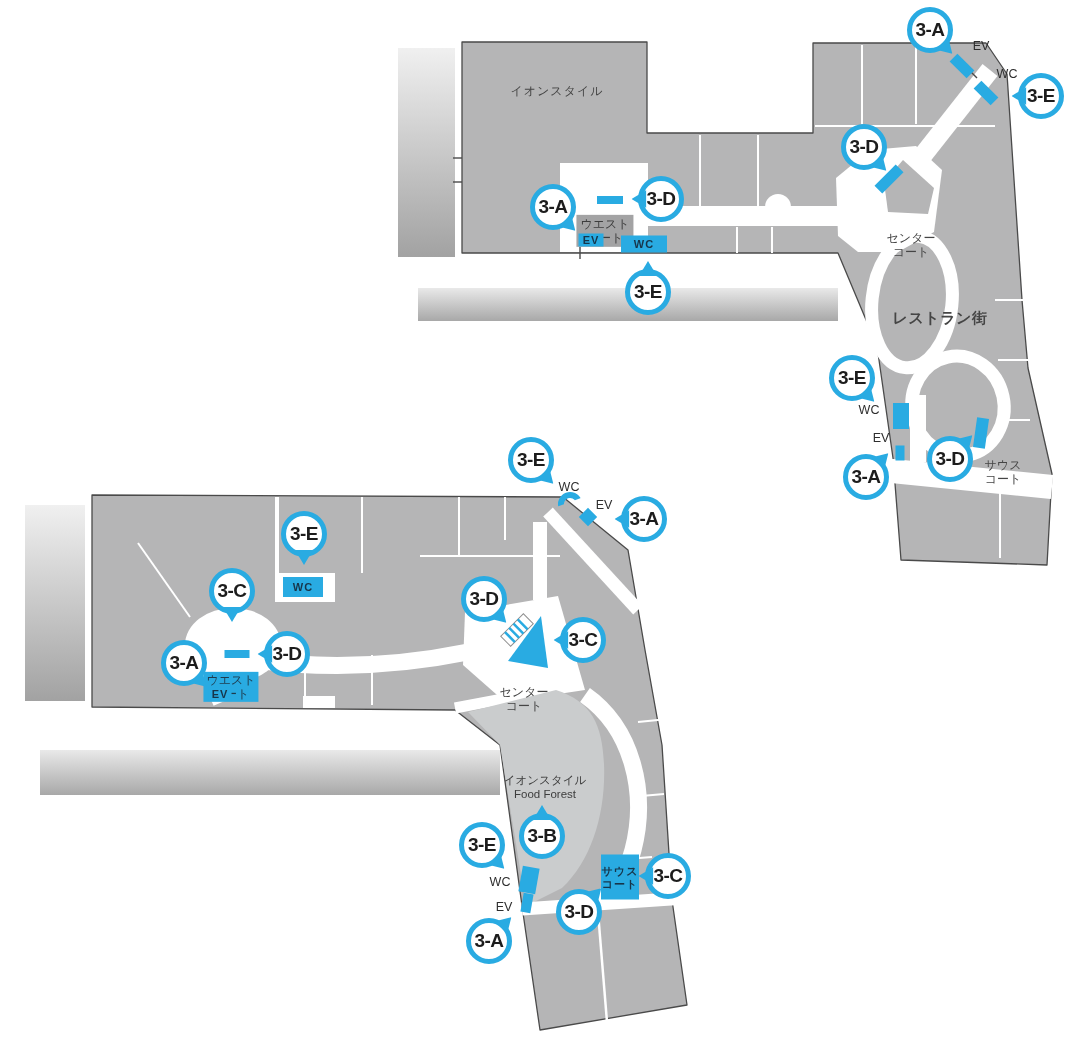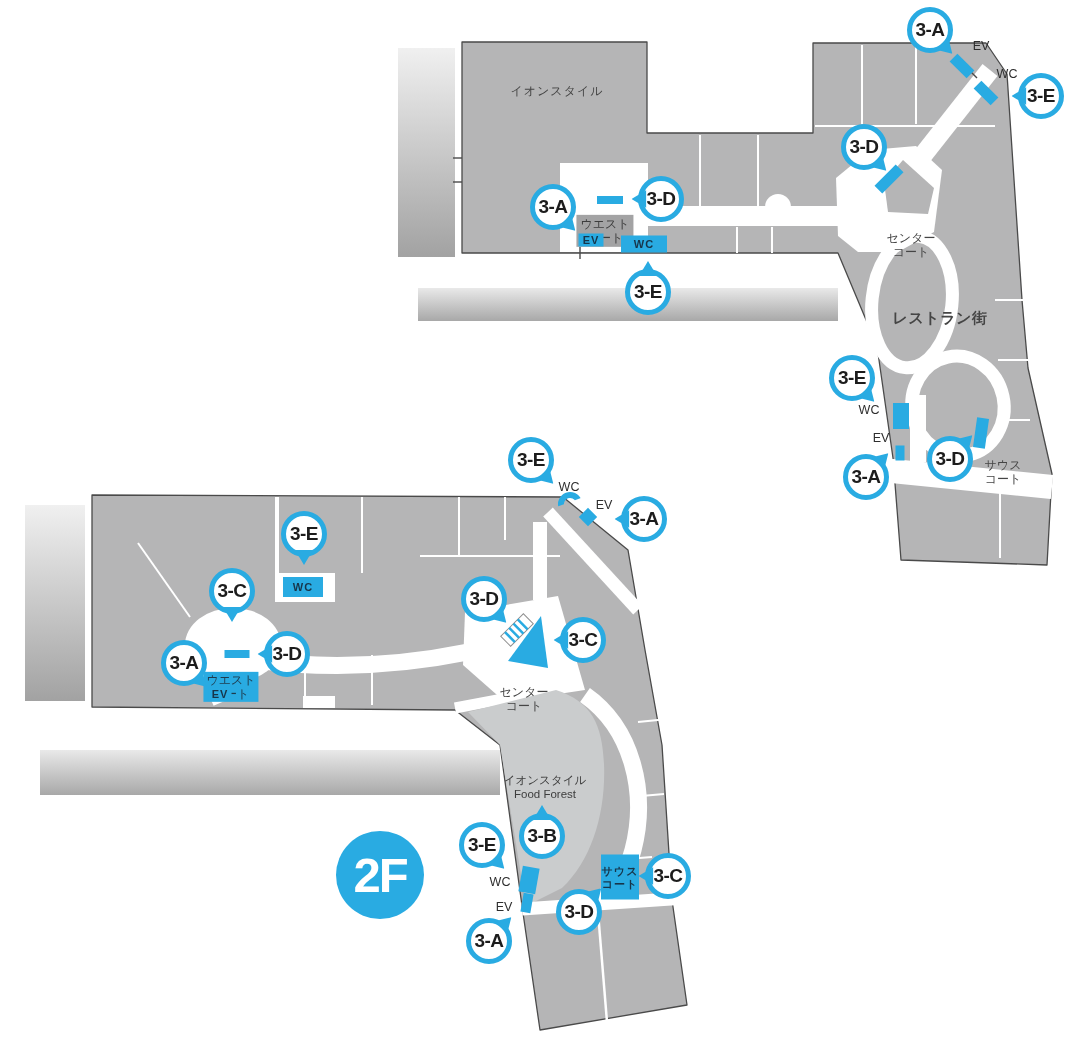--- a/index.html
+++ b/index.html
@@ -260,14 +260,13 @@
       <div class="fac fac-text" style="left: 504px; top: 907px; transform: translate(-50%, -50%);">EV</div>
       <div class="fac fac-mark" style="left: 527px; top: 903px; width: 10px; height: 19px; transform: translate(-50%, -50%) rotate(10deg);"></div>
       <div class="area-label sz-small bg-blue" style="left: 231px; top: 639px;">ウエスト
 コート</div>
       <div class="area-label sz-small" style="left: 524px; top: 651px;">センター
 コート</div>
       <div class="area-label sz-ff" style="left: 545px; top: 788px;">イオンスタイル
 Food Forest</div>
     </div>
 
-  <div class="badge" style="left:380px; top:875px">2F</div>
 </div>
 
 </body></html>

